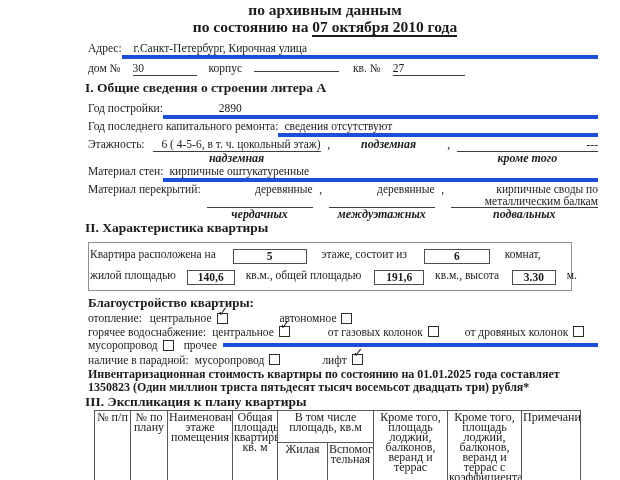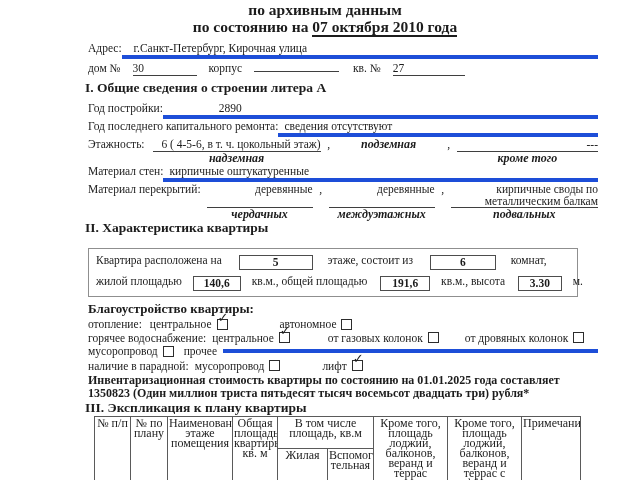--- a/index.html
+++ b/index.html
@@ -35,21 +35,21 @@
 
   
   .grp-row { display:flex; align-items:flex-start; margin-top:1px; }
   .fcol { display:inline-block; text-align:center; }
   .fcol .uval { border-bottom:1px solid #3f3f3f; white-space:nowrap; line-height:13px;text-align:right; }
   .cap { font-style:italic; font-size:12px; line-height:11px; padding-top:1px;font-weight:bold; }
   .comma { width:16px; text-align:center; flex:0 0 auto; }
   .mcol .uval { height:24px; line-height:12px; overflow:hidden; }
 
   
-  .char-box { margin-top:13px; border:1.5px solid #8f8f8f; padding:4px 7px 5px 7px; width:474px; }
+  .char-box { margin-top:7px; border:1.5px solid #8f8f8f; padding:4px 7px 5px 1px; width:474px; }
   .char-line { line-height:15px; white-space:nowrap; }
   .char-line + .char-line { margin-top:4px; }
   .vbox { display:inline-block; border:1px solid #4d4d4d; text-align:center;
           font-weight:bold; font-size:11.5px; line-height:13px; vertical-align:-2px; }
   .w72{width:72px;} .w64{width:64px;} .w46{width:46px;} .w48{width:48px;} .w42{width:42px;}
   .ml8{margin-left:8px;} .ml10{margin-left:10px;} .ml12{margin-left:12px;} .ml14{margin-left:14px;}
   .mr8{margin-right:8px;} .mr12{margin-right:12px;}
 
   
   .am-head { font-weight:bold; font-size:13px; line-height:14px; margin-top:5px; }

